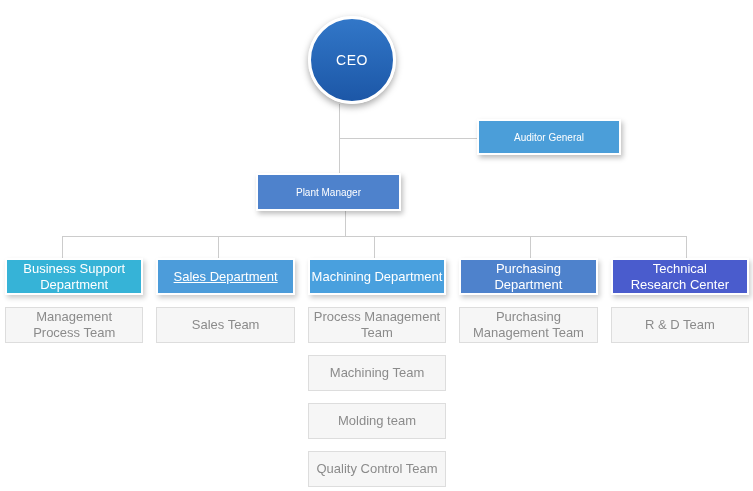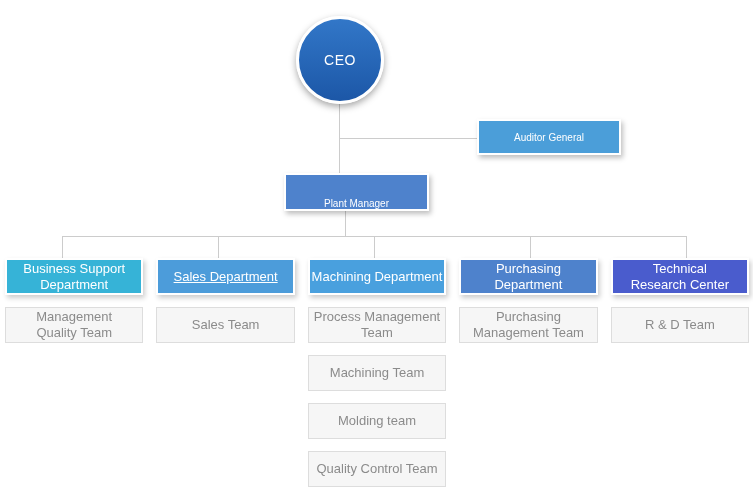--- a/index.html
+++ b/index.html
@@ -3,36 +3,36 @@
 <meta charset="utf-8">
 <style>
   html,body{margin:0;padding:0;background:#ffffff;}
   .stage{
     position:relative;width:753px;height:491px;background:#ffffff;
     font-family:"Liberation Sans",sans-serif;overflow:hidden;
   }
   .line{position:absolute;background:#cccccc;}
   
   .ceo{
-    position:absolute;left:296px;top:16px;width:88px;height:88px;
+    position:absolute;left:308px;top:16px;width:88px;height:88px;
     border-radius:50%;box-sizing:border-box;border:3px solid #ffffff;
     background:linear-gradient(180deg,#3277c8 0%,#1c57a7 100%);
     box-shadow:0 3px 7px rgba(0,0,0,0.35);
     display:flex;align-items:center;justify-content:center;
     color:#ffffff;font-size:14px;letter-spacing:0.5px;
   }
   
   .mnode{
     position:absolute;box-sizing:border-box;border:2px solid #ffffff;
     box-shadow:2px 3px 5px rgba(0,0,0,0.25);
     display:flex;align-items:center;justify-content:center;
     color:#ffffff;font-size:10px;text-align:center;
   }
   .auditor{left:477px;top:119px;width:144px;height:36px;}
-  .plant{left:284px;top:173px;width:145px;height:38px;align-items:flex-end;}
+  .plant{left:256px;top:173px;width:145px;height:38px;}
   
   .grid{position:absolute;left:5px;top:258px;width:744px;display:flex;gap:13px;}
   .col{width:144px;display:flex;flex-direction:column;}
   .dept{
     height:37px;box-sizing:border-box;border:2px solid #ffffff;
     box-shadow:2px 3px 5px rgba(0,0,0,0.2);
     display:flex;align-items:center;justify-content:center;
     color:#ffffff;font-size:13px;line-height:1.22;text-align:center;
     white-space:pre-line;
   }
@@ -70,21 +70,21 @@
   <div class="mnode plant" style="background-color: rgb(78, 130, 204);">
     <span>Plant Manager</span>
   </div>
 
   <div class="grid">
 
     <div class="col">
       <div class="dept" style="background-color: rgb(54, 179, 215);">Business Support
 Department</div>
       <div class="team">Management
-Quality Team</div>
+Process Team</div>
     </div>
 
     <div class="col">
       <div class="dept" style="background-color: rgb(76, 156, 218); text-decoration: underline;">Sales Department</div>
       <div class="team">Sales Team</div>
     </div>
 
     <div class="col">
       <div class="dept" style="background-color: rgb(73, 160, 222);">Machining Department</div>
       <div class="team">Process Management

